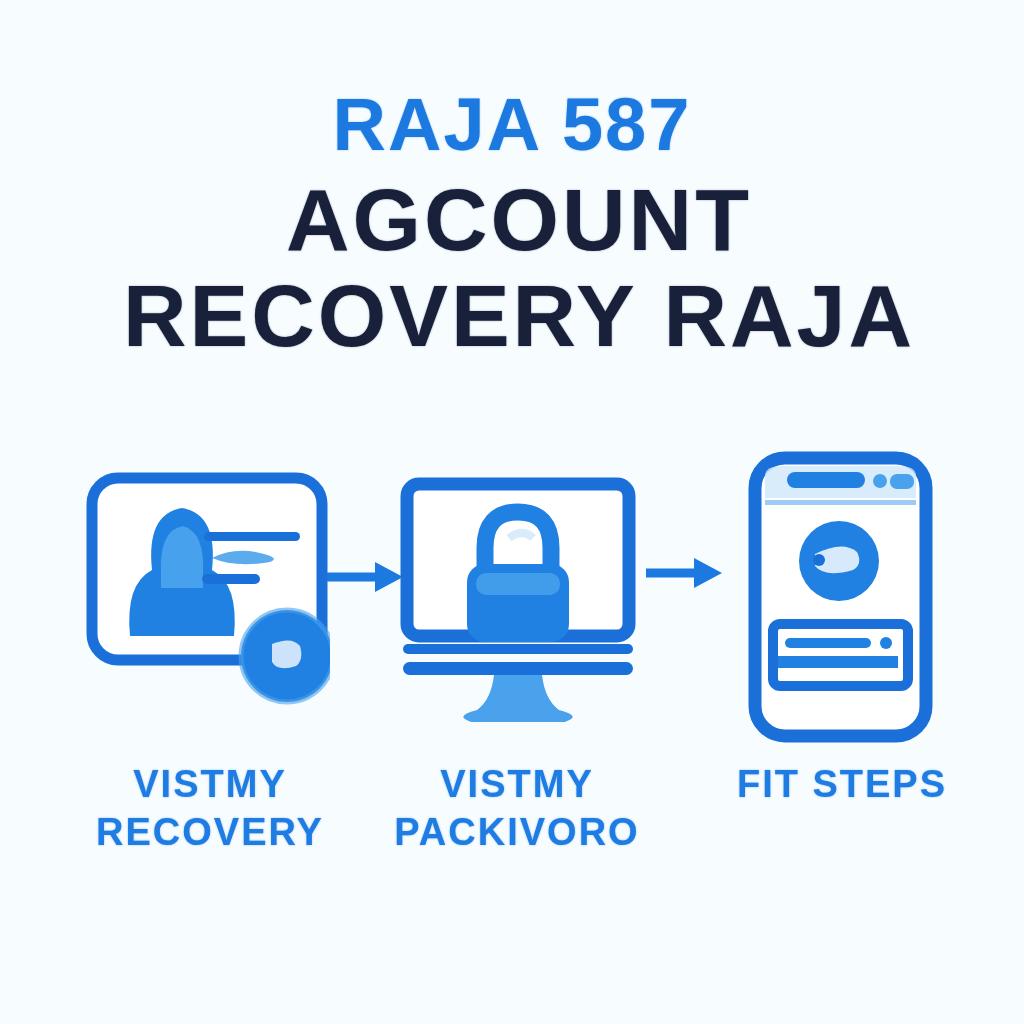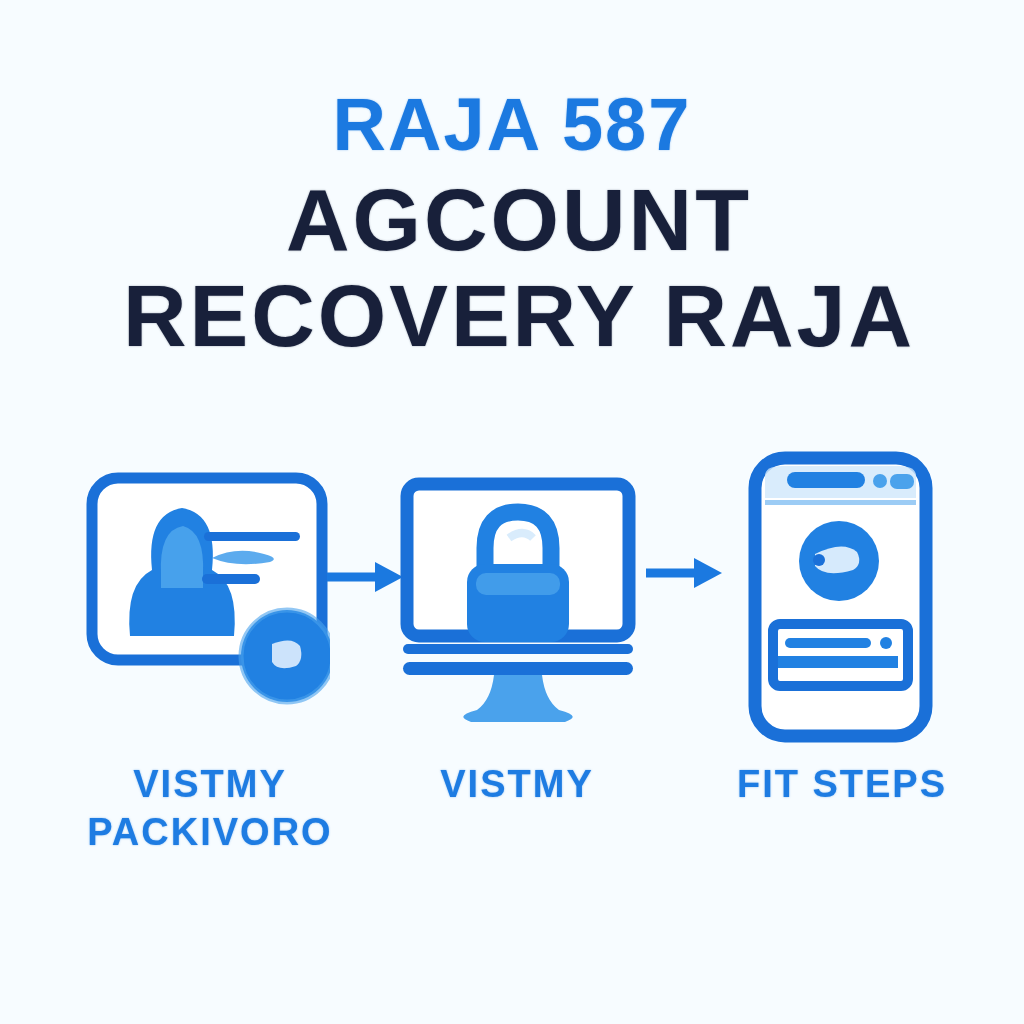--- a/index.html
+++ b/index.html
@@ -106,22 +106,23 @@
     <circle cx="72" cy="110" r="6" fill="#1a70d8"></circle>
 
     <rect x="26" y="174" width="135" height="62" rx="7" fill="#ffffff" stroke="#1a70d8" stroke-width="10"></rect>
     <rect x="38" y="188" width="86" height="10" rx="5" fill="#2181e2"></rect>
     <circle cx="139" cy="193" r="6" fill="#2181e2"></circle>
     <rect x="31" y="206" width="120" height="12" fill="#2181e2"></rect>
   </svg>
 
   <div class="caption cap-1">
     <span>VISTMY</span>
-    <span>PACKIVORO</span>
+    <span>RECOVERY</span>
   </div>
   <div class="caption cap-2">
     <span>VISTMY</span>
+    <span>PACKIVORO</span>
   </div>
   <div class="caption cap-3">
     <span>FIT STEPS</span>
   </div>
 
 </div>
 
 </body></html>

